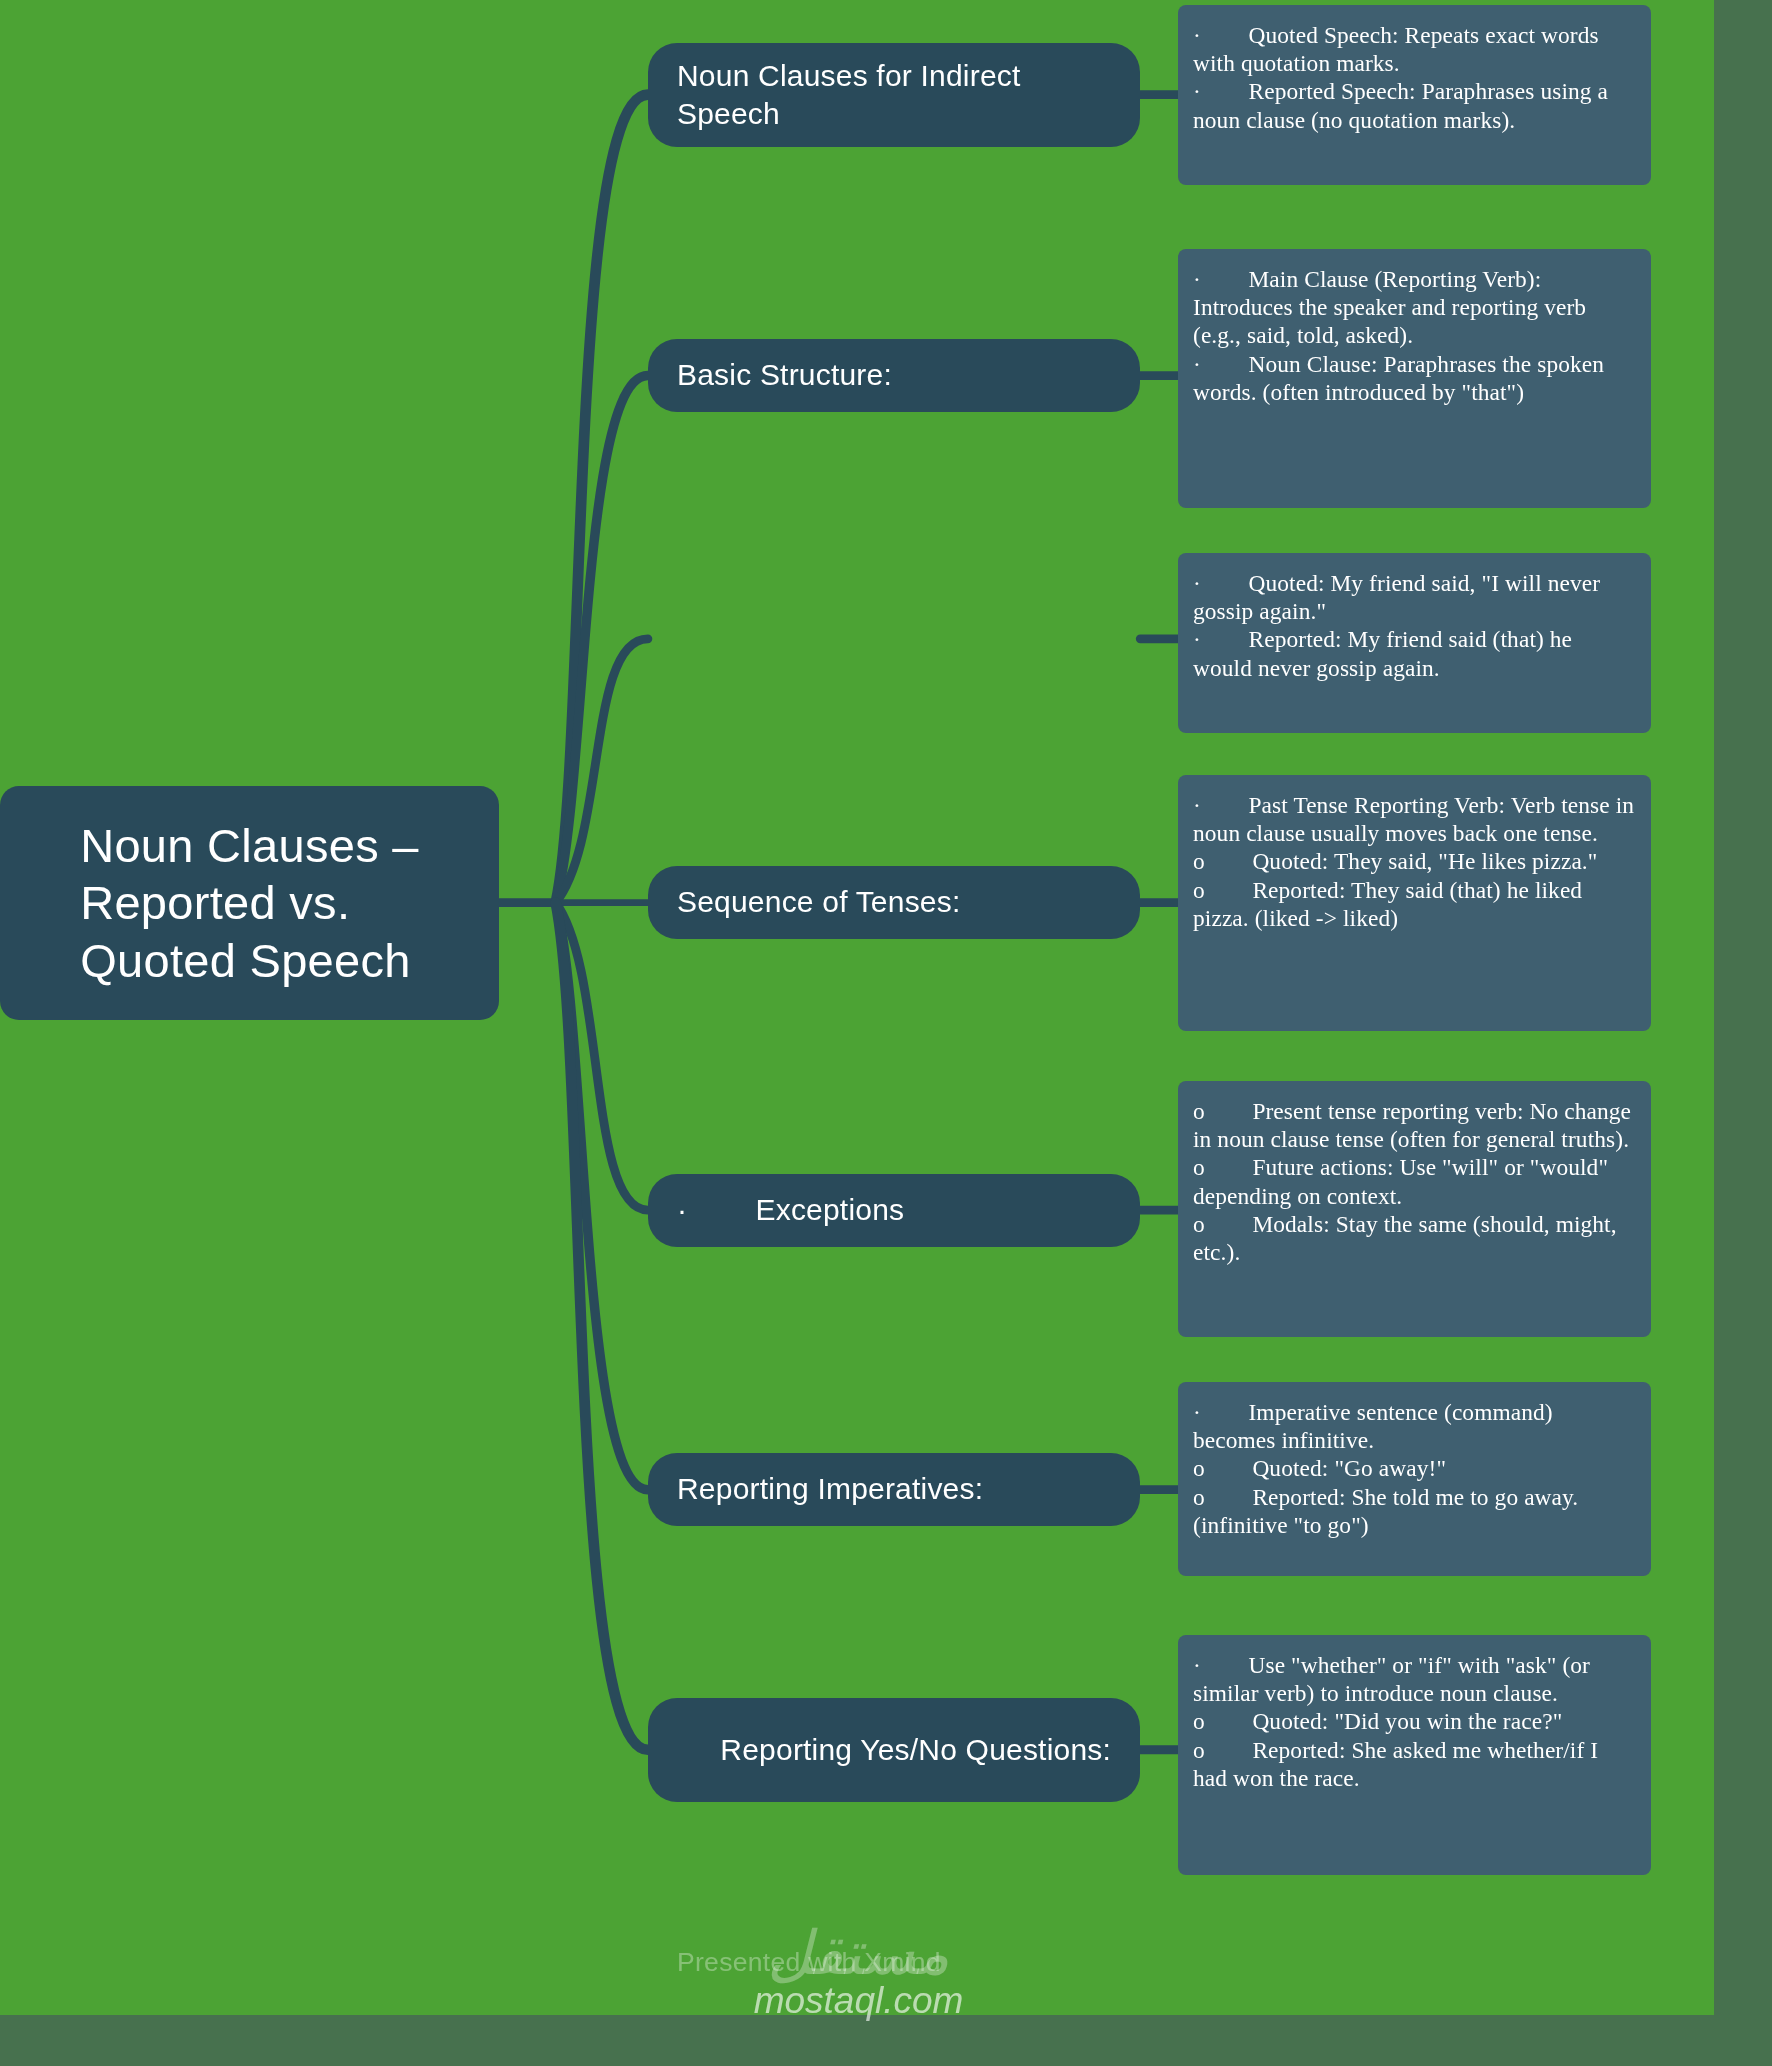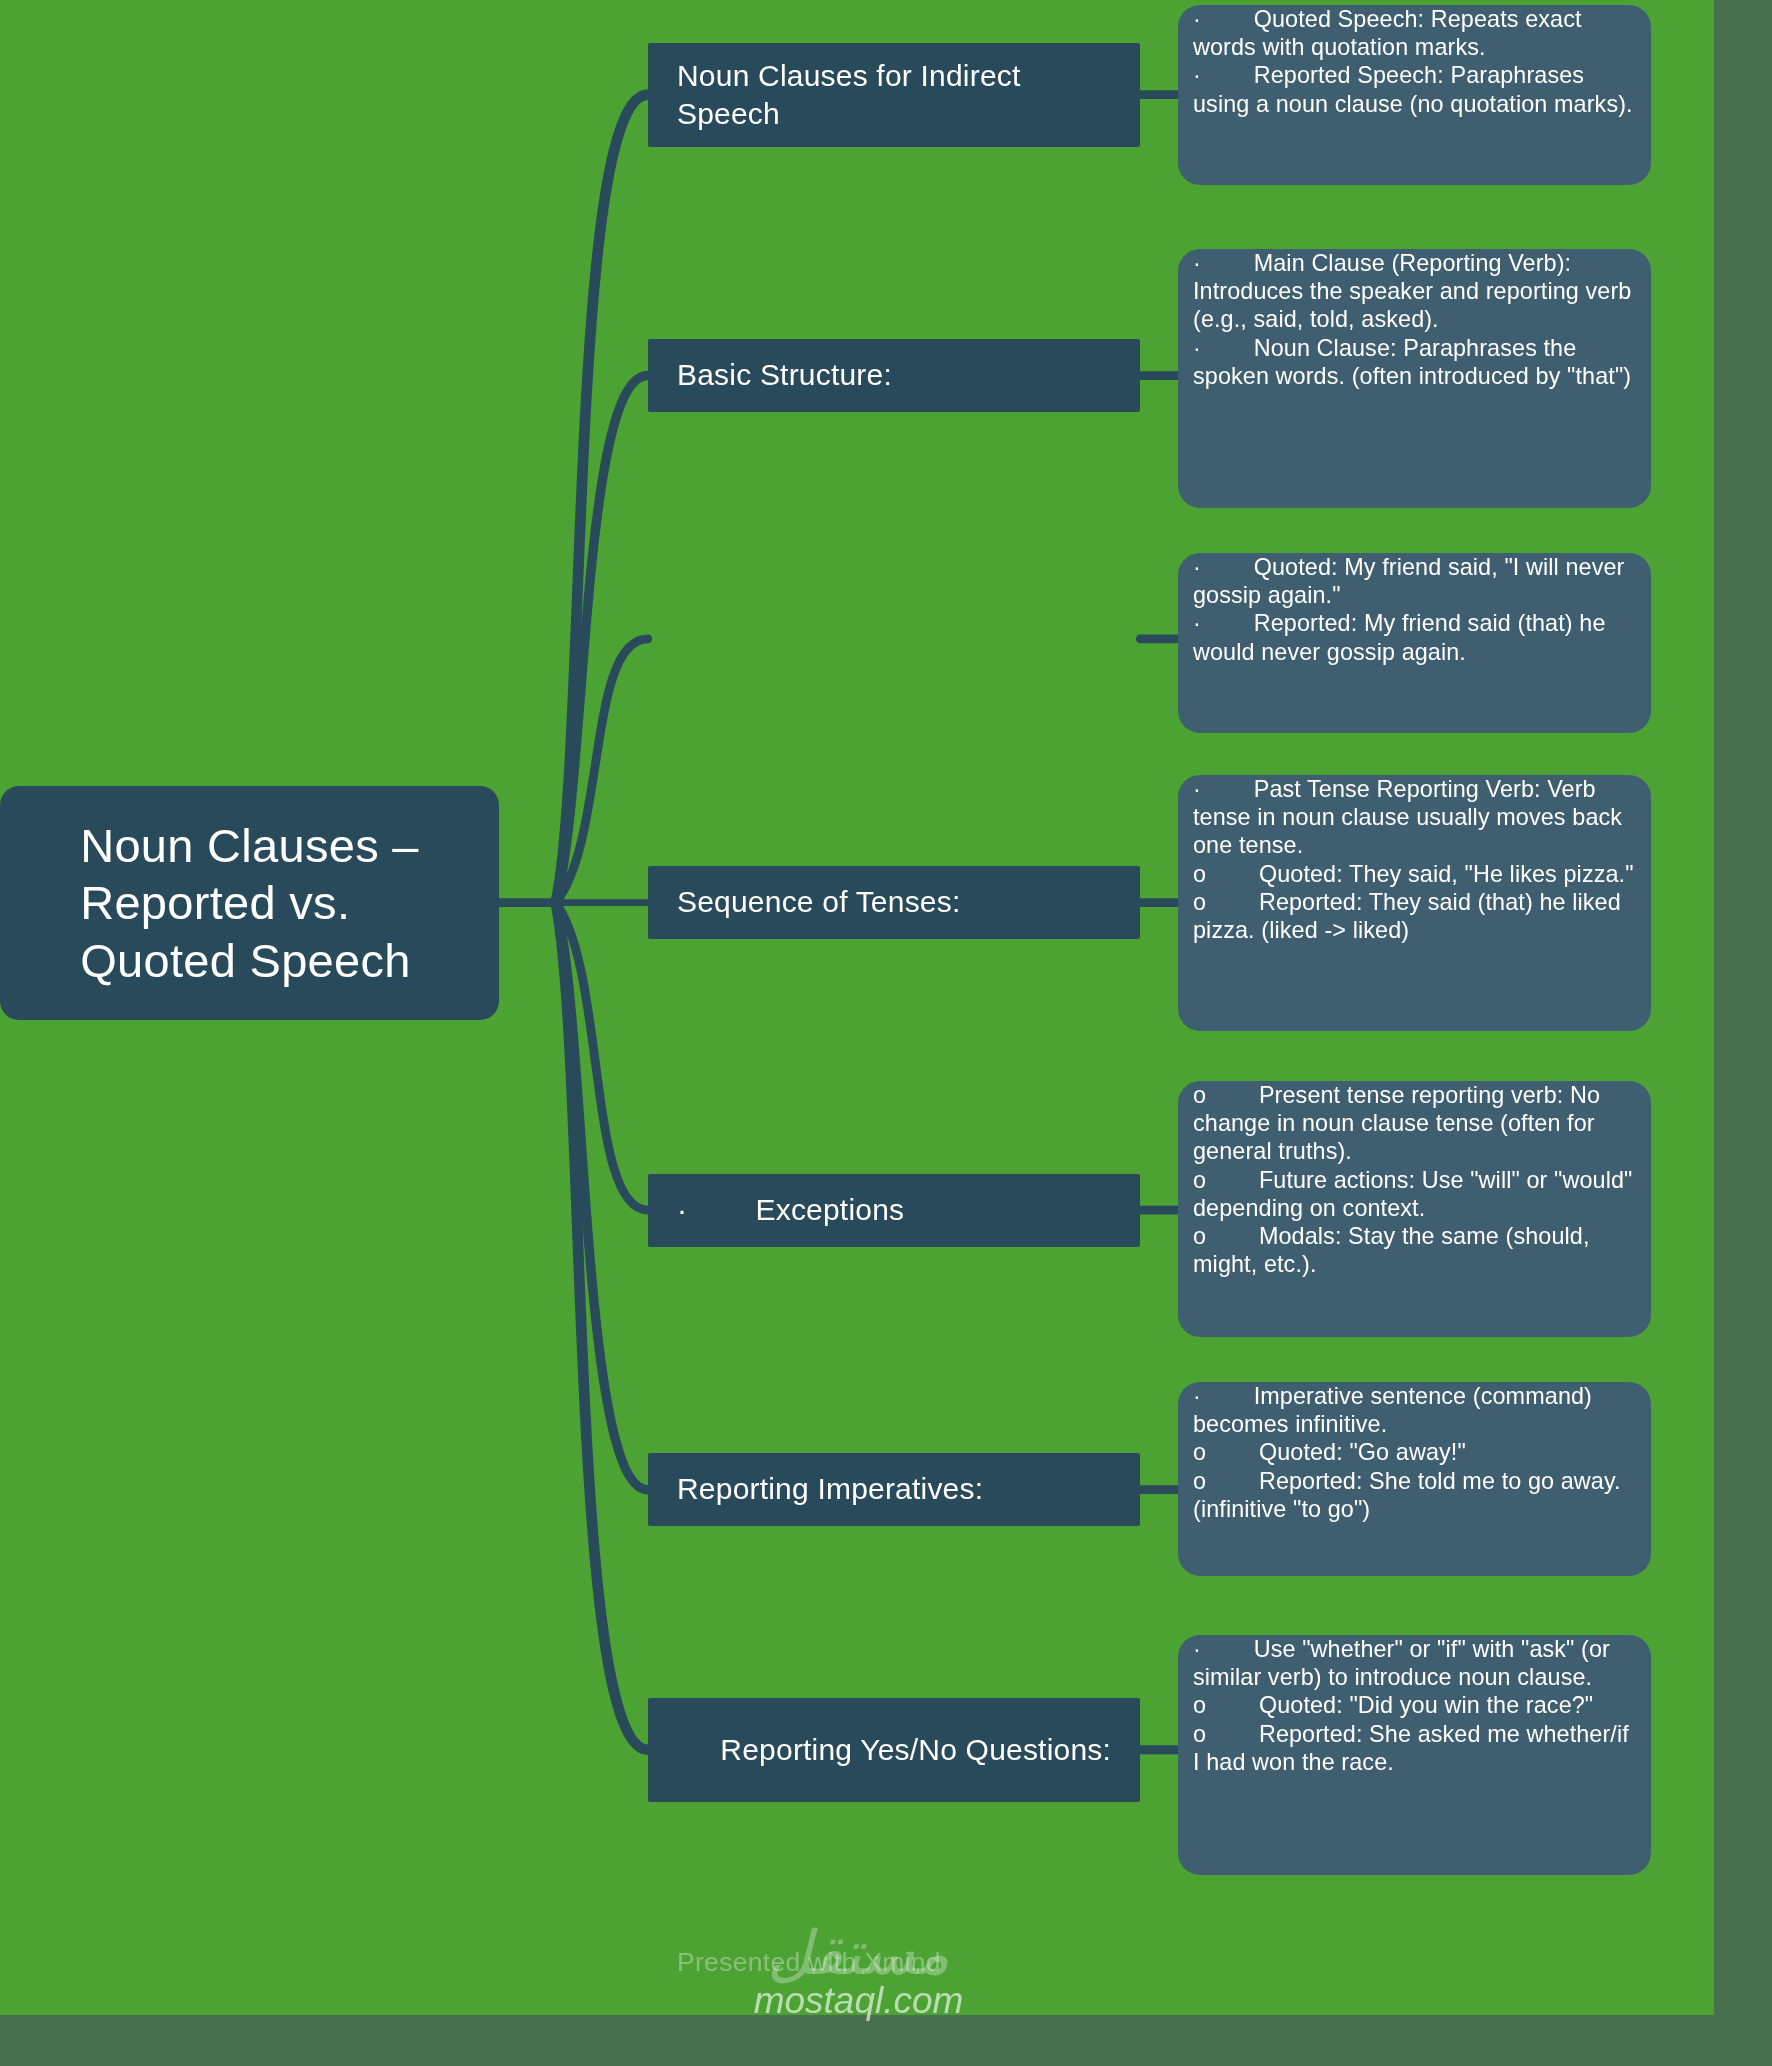--- a/index.html
+++ b/index.html
@@ -43,21 +43,21 @@
     width: 1773px;
     height: 2066px;
     pointer-events: none;
   }
 
   
   .node {
     position: absolute;
     box-sizing: border-box;
     background: #294A5A;
-    border-radius: 2px;
+    border-radius: 29px;
     color: #ffffff;
     display: flex;
     align-items: center;
   }
   #root-node {
     left: 0px;
     top: 786px;
     width: 499px;
     height: 234px;
     border-radius: 19px;
@@ -83,26 +83,27 @@
     white-space: pre-wrap;
   }
 
   
   .detail-box {
     position: absolute;
     box-sizing: border-box;
     left: 1178px;
     width: 473px;
     background: #3F5F70;
-    border-radius: 22px;
+    border-radius: 8px;
     color: #ffffff;
-    padding: 0 15px;
+    padding: 16px 15px;
     font-size: 23.4px;
     line-height: 1.205;
     letter-spacing: 0.1px;
+    font-family: Liberation Serif, serif;
   }
   .detail-box .detail-text {
     white-space: pre-wrap;
   }
 
   
   #footer-credit {
     position: absolute;
     left: 677px;
     top: 1947px;

